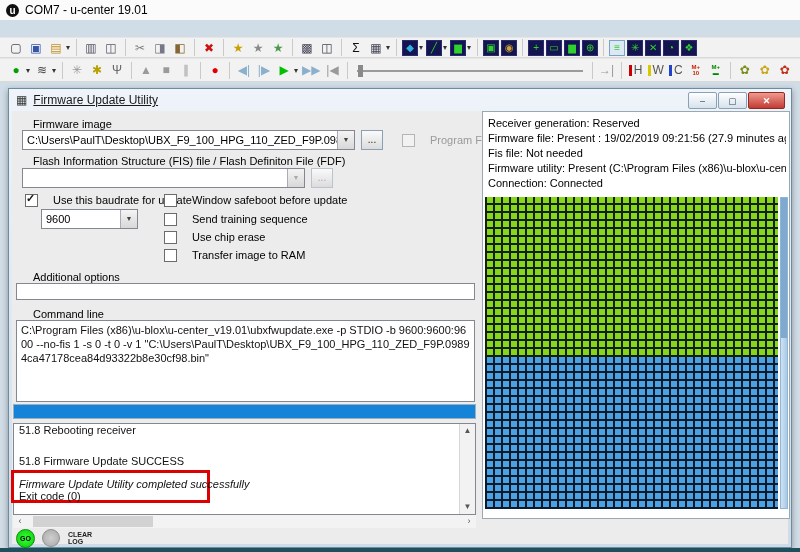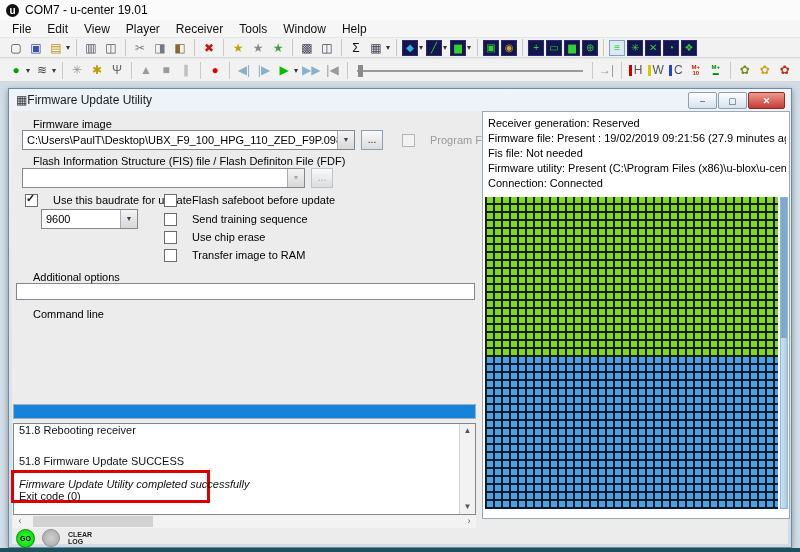--- a/index.html
+++ b/index.html
@@ -20,21 +20,21 @@
   .dd{font-size:8px;color:#333;margin-right:2px;}
   .sep{display:inline-block;width:1px;height:17px;background:#c9c9c9;margin:0 4px;}
   .tbar{display:inline-block;width:3px;height:11px;margin-right:2px;}
   .stack{font-size:6px;line-height:6px;font-weight:bold;text-align:center;}
   .slider{width:228px;height:18px;position:relative;margin:0 4px;}
   .slider .track{position:absolute;left:0;right:0;top:8px;height:2px;background:#9a9a9a;}
   .slider .thumb{position:absolute;left:1px;top:3px;width:5px;height:12px;background:#8a8a8a;}
   
   .dialog{position:absolute;left:8px;top:88px;width:784px;height:460px;background:linear-gradient(#eef4f9,#cfdce8);border:1px solid #6e8ca0;box-shadow:0 2px 6px rgba(0,0,0,.35);box-sizing:border-box;}
   .dlg-titlebar{position:absolute;left:0;top:0;right:0;height:22px;display:flex;align-items:center;padding-left:7px;}
-  .dlg-title{font-size:12px;color:#1a1a1a;margin-left:0;}
+  .dlg-title{font-size:12px;color:#1a1a1a;margin-left:6px;text-decoration:underline;}
   .chipicon{font-size:12px;color:#333;}
   .winbtns{position:absolute;right:6px;top:3px;display:flex;}
   .wbtn{width:27px;height:15px;border:1px solid #8ba0b4;border-radius:2px;background:linear-gradient(#fdfeff,#d7e2ec);font-size:9px;color:#345;display:flex;align-items:center;justify-content:center;margin-left:1px;}
   .wbtn.close{width:35px;background:linear-gradient(#ef9a8e,#c23b35);color:#fff;border-color:#8e2a24;font-weight:bold;}
   .dlg-client{position:absolute;left:3px;top:22px;right:3px;bottom:3px;background:#ececec;}
   .lbl{position:absolute;font-size:11px;color:#000;padding-left:11px;}
   .lbl.gray{color:#9a9a9a;}
   .combo{position:absolute;height:20px;background:#fff;border:1px solid #828790;box-sizing:border-box;font-size:11px;line-height:18px;padding:0 18px 0 4px;white-space:nowrap;overflow:hidden;}
   .combo .arrowbtn{position:absolute;right:0;top:0;bottom:0;width:16px;background:linear-gradient(#f4f4f4,#d8d8d8);border-left:1px solid #aab;display:flex;align-items:center;justify-content:center;font-size:7px;color:#444;}
   .combo.disabled .arrowbtn{color:#aaa;}
@@ -70,30 +70,20 @@
 </head>
 <body>
 
 <div id="app">
 
   <div class="titlebar">
     <div class="appicon">u</div>
     <div class="apptitle">COM7 - u-center 19.01</div>
   </div>
 
-  <div class="menubar" id="menubar">
-      <span class="menuitem">File</span>
-      <span class="menuitem">Edit</span>
-      <span class="menuitem">View</span>
-      <span class="menuitem">Player</span>
-      <span class="menuitem">Receiver</span>
-      <span class="menuitem">Tools</span>
-      <span class="menuitem">Window</span>
-      <span class="menuitem">Help</span>
-    </div>
 
   <div class="toolbar" id="toolbar1">
       <span class="tbtn">
         <span style="color: rgb(68, 68, 85);">▢</span>
       </span>
       <span class="tbtn">
         <span style="color: rgb(51, 85, 170);">▣</span>
       </span>
       <span class="tbtn">
         <span style="color: rgb(192, 144, 32);">▤</span>
@@ -315,32 +305,33 @@
       <div class="dotsbtn disabled" style="left:299px;top:57px;">...</div>
 
       <span class="cb checked" style="left:13px;top:83px;"></span>
       <div class="lbl" style="left:30px;top:83px;">Use this baudrate for update</div>
       <div class="combo" style="left:29px;top:98px;width:97px;">
         <span>9600</span>
         <span class="arrowbtn">▼</span>
       </div>
 
       <span class="cb" style="left:152px;top:83px;"></span>
-      <div class="lbl" style="left:169px;top:83px;">Flash safeboot before update</div>
+      <div class="lbl" style="left:169px;top:83px;">Window safeboot before update</div>
       <span class="cb" style="left:152px;top:102px;"></span>
       <div class="lbl" style="left:169px;top:102px;">Send training sequence</div>
       <span class="cb" style="left:152px;top:120px;"></span>
       <div class="lbl" style="left:169px;top:120px;">Use chip erase</div>
       <span class="cb" style="left:152px;top:138px;"></span>
       <div class="lbl" style="left:169px;top:138px;">Transfer image to RAM</div>
 
       <div class="lbl" style="left:10px;top:160px;">Additional options</div>
       <div class="textinput" style="left:4px;top:172px;width:459px;height:17px;"></div>
 
       <div class="lbl" style="left:10px;top:197px;">Command line</div>
+      <div class="cmdbox" style="left:4px;top:209px;width:459px;height:82px;">C:\Program Files (x86)\u-blox\u-center_v19.01\ubxfwupdate.exe -p STDIO -b 9600:9600:9600 --no-fis 1 -s 0 -t 0 -v 1 "C:\Users\PaulT\Desktop\UBX_F9_100_HPG_110_ZED_F9P.09894ca47178cea84d93322b8e30cf98.bin"</div>
 
       <div class="progress" style="left:1px;top:293px;width:463px;">
         <div class="fill" id="progressfill" style="width: 100%; background: rgb(20, 131, 216);"></div>
       </div>
 
       <div class="logbox" style="left:1px;top:312px;width:463px;height:92px;" id="logbox">
         <div class="vscroll">
           <div class="up">▲</div>
           <div class="dn">▼</div>
         </div>

